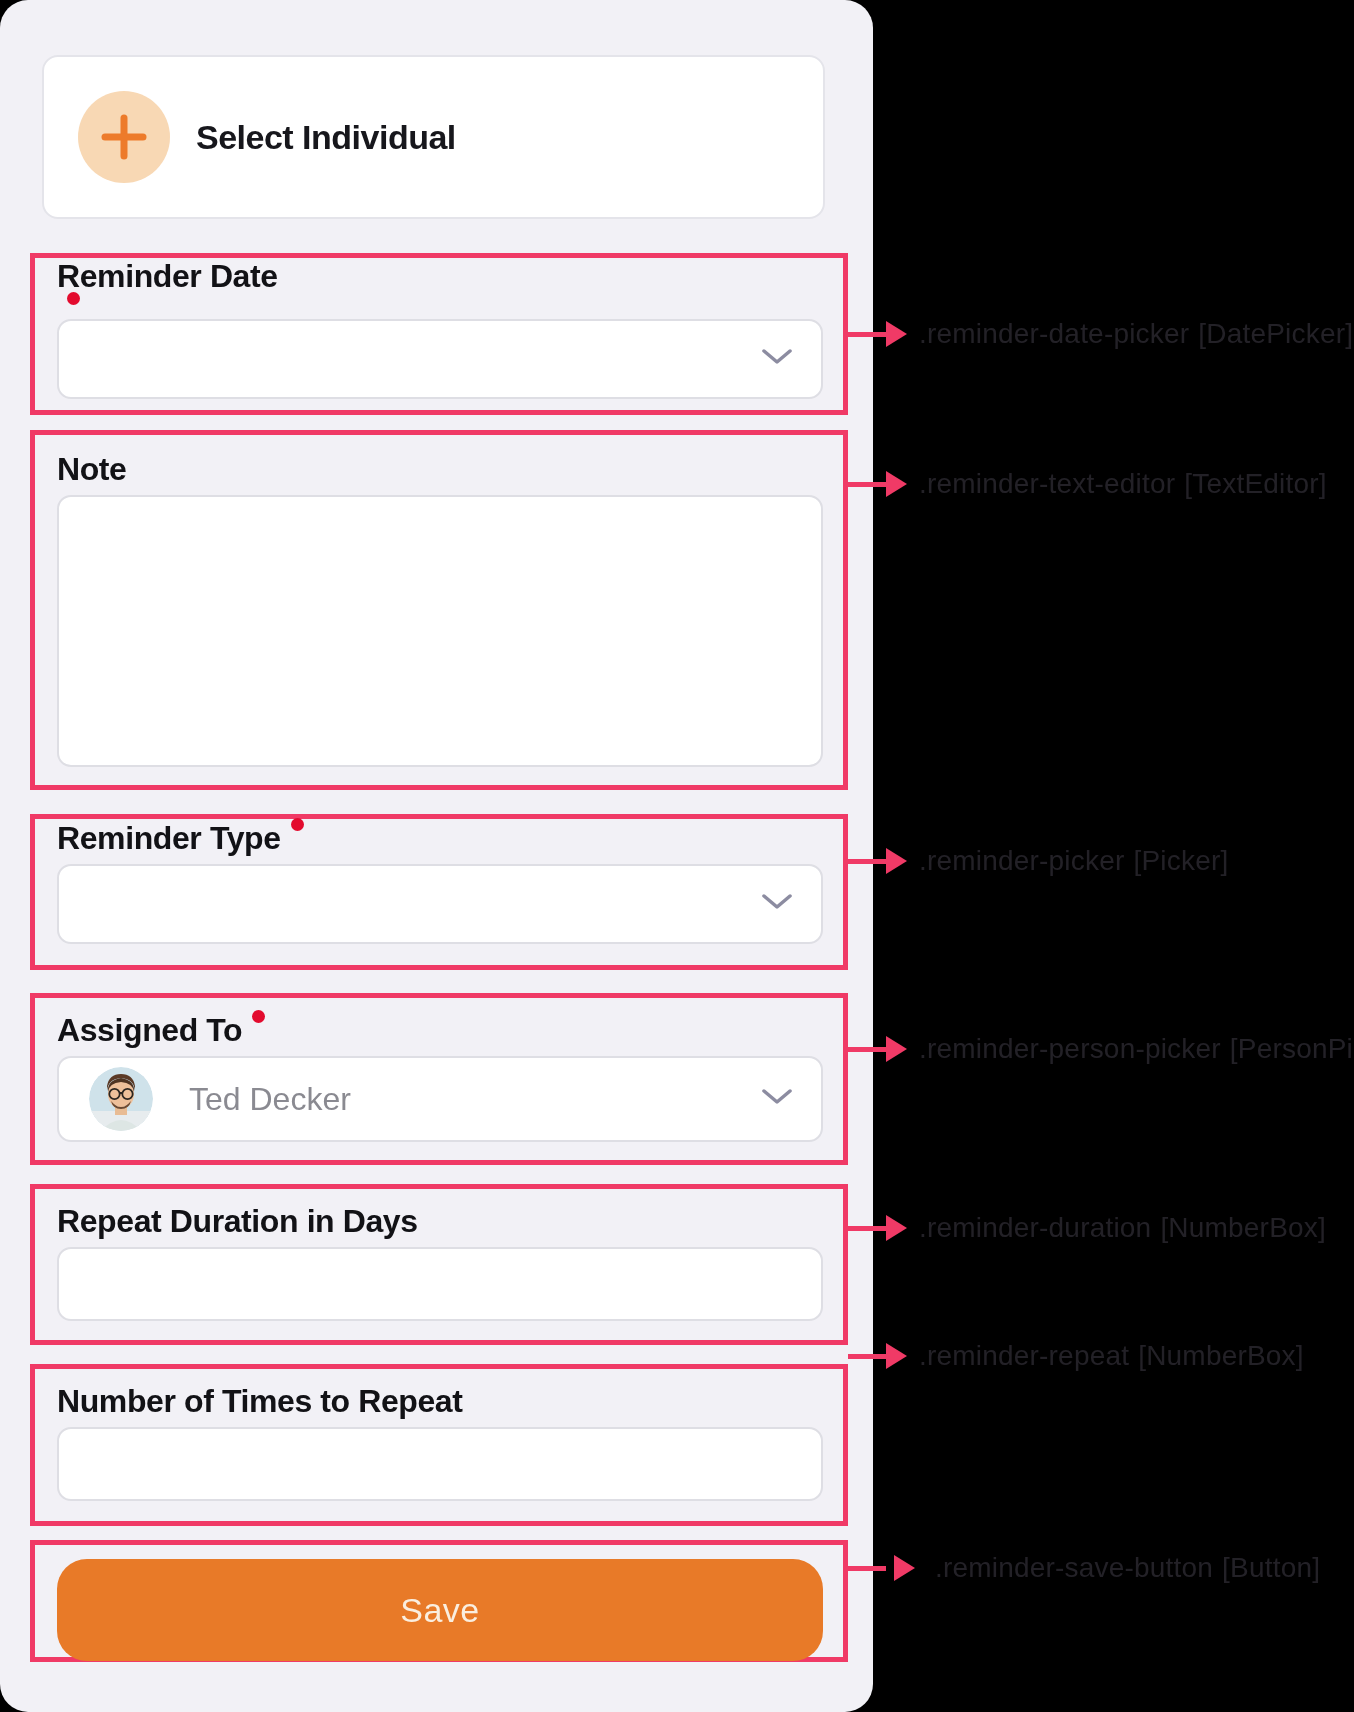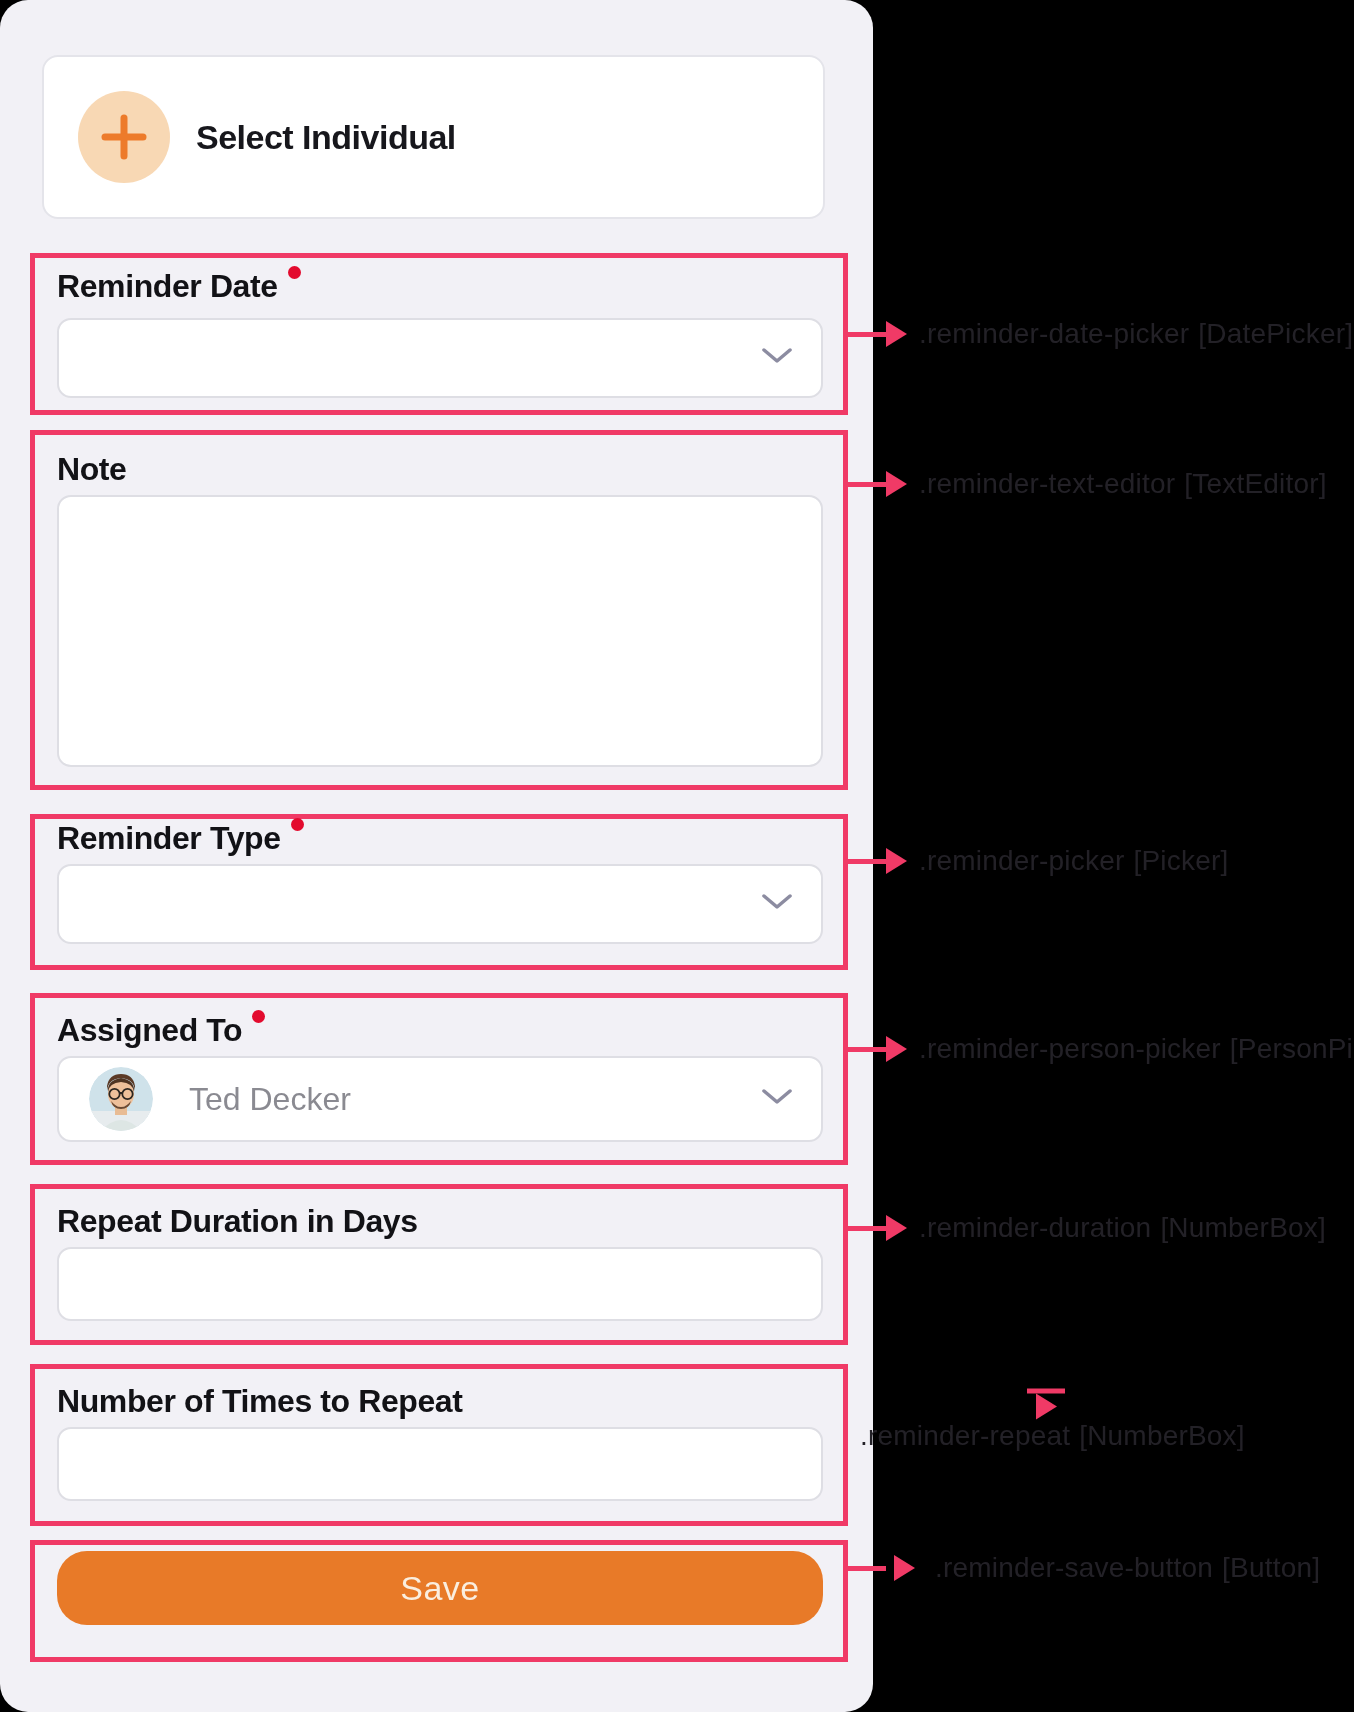--- a/index.html
+++ b/index.html
@@ -41,21 +41,21 @@
   .text-input{
     display:block;width:100%;background:#fff;border:2px solid #DEDEE4;border-radius:14px;
     box-sizing:border-box;font-family:"Liberation Sans",sans-serif;font-size:30px;color:#333;
     padding:0 20px;outline:none;
   }
   textarea.text-input{resize:none;padding:16px 20px;}
   .person-inner{display:flex;align-items:center;height:100%;padding-left:30px;}
   .avatar{width:64px;height:64px;border-radius:50%;overflow:hidden;flex:0 0 auto;}
   .person-name{font-size:32px;color:#8A8A91;margin-left:36px;}
   .save-btn{
-    display:block;width:100%;height:74px;margin-top:6px;border:none;cursor:pointer;
+    display:block;width:100%;height:102px;margin-top:14px;border:none;cursor:pointer;
     background:#E87A28;border-radius:30px;font-family:"Liberation Sans",sans-serif;
     font-size:34px;font-weight:500;color:#FAEEDF;letter-spacing:0.5px;
   }
   
   .callout{
     position:absolute;left:848px;display:flex;align-items:center;transform:translateY(-50%);
     white-space:nowrap;
   }
   .callout .stem{width:38px;height:5px;background:#F03A66;}
   .callout .head{
@@ -75,21 +75,21 @@
       <span class="plus-circle">
         <svg width="46" height="46" viewBox="0 0 46 46">
           <line x1="23" y1="4" x2="23" y2="42" stroke="#ED7B2B" stroke-width="7" stroke-linecap="round"></line>
           <line x1="4" y1="23" x2="42" y2="23" stroke="#ED7B2B" stroke-width="7" stroke-linecap="round"></line>
         </svg>
       </span>
       <span class="select-label">Select Individual</span>
     </div>
 
     <div class="anno-box" style="top:253px;height:162px;">
-      <div class="field-label" style="margin-top:10px;">
+      <div class="field-label" style="flex-direction:column;">
         <span>Reminder Date</span>
           <span class="req-dot"></span>
       </div>
       <div class="picker-input" style="height:80px;margin-top:14px;">
         <span class="chev">
           <svg width="32" height="18" viewBox="0 0 32 18">
               <polyline points="3,3 16,14 29,3" fill="none" stroke="#8C8CA1" stroke-width="3.5" stroke-linecap="round" stroke-linejoin="round"></polyline>
             </svg>
         </span>
       </div>
@@ -209,21 +209,21 @@
   </div>
 
   <div class="callout" style="top:1228px;">
     <span class="stem"></span>
     <span class="head"></span>
     <span class="ctext">
       <span>.reminder-duration</span><span class="comp">[NumberBox]</span>
     </span>
   </div>
 
-  <div class="callout" style="top:1420px;flex-direction:column;">
+  <div class="callout" style="top:1356px;">
     <span class="stem"></span>
     <span class="head"></span>
     <span class="ctext">
       <span>.reminder-repeat</span><span class="comp">[NumberBox]</span>
     </span>
   </div>
 
   <div class="callout" style="top:1568px;gap:8px;">
     <span class="stem"></span>
     <span class="head"></span>

